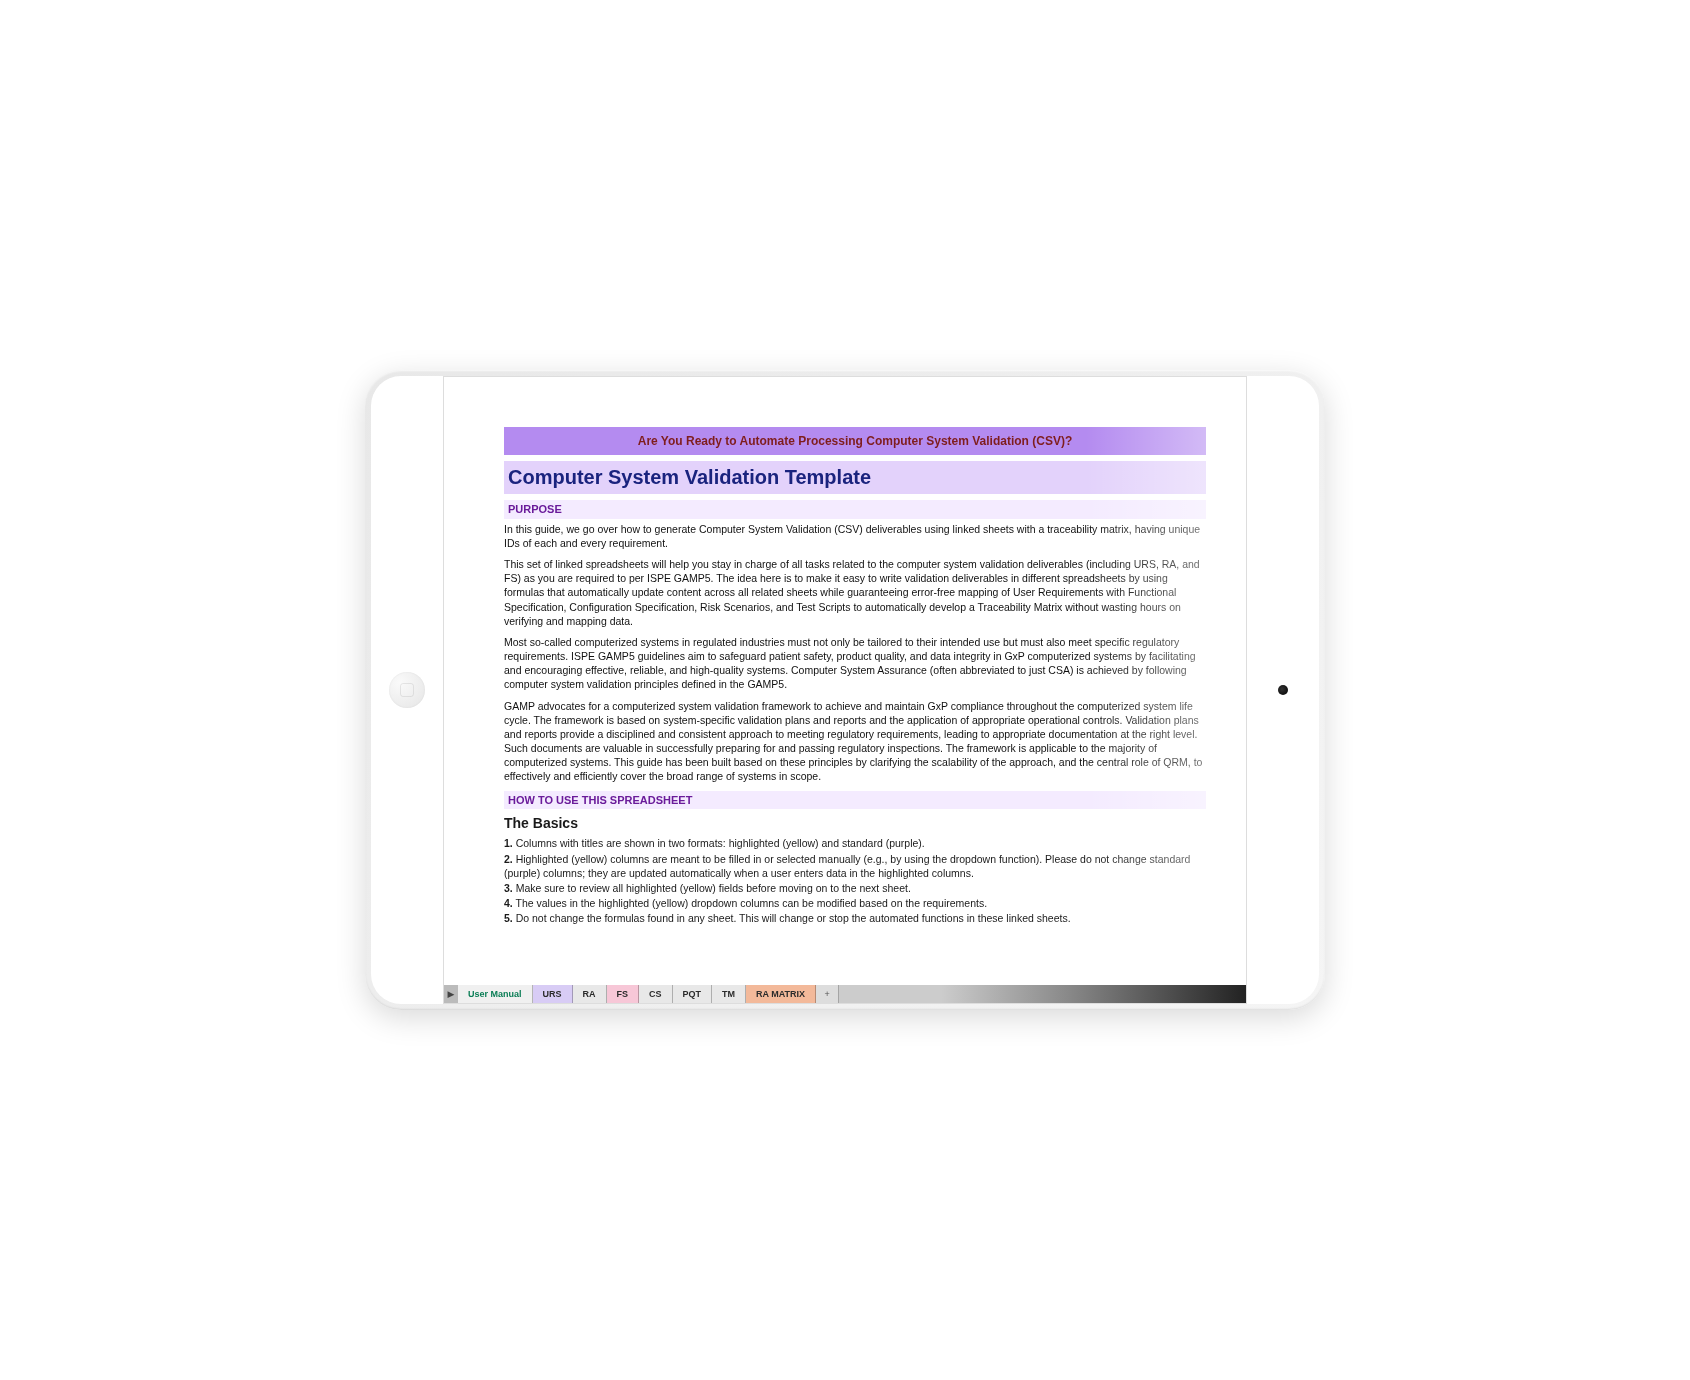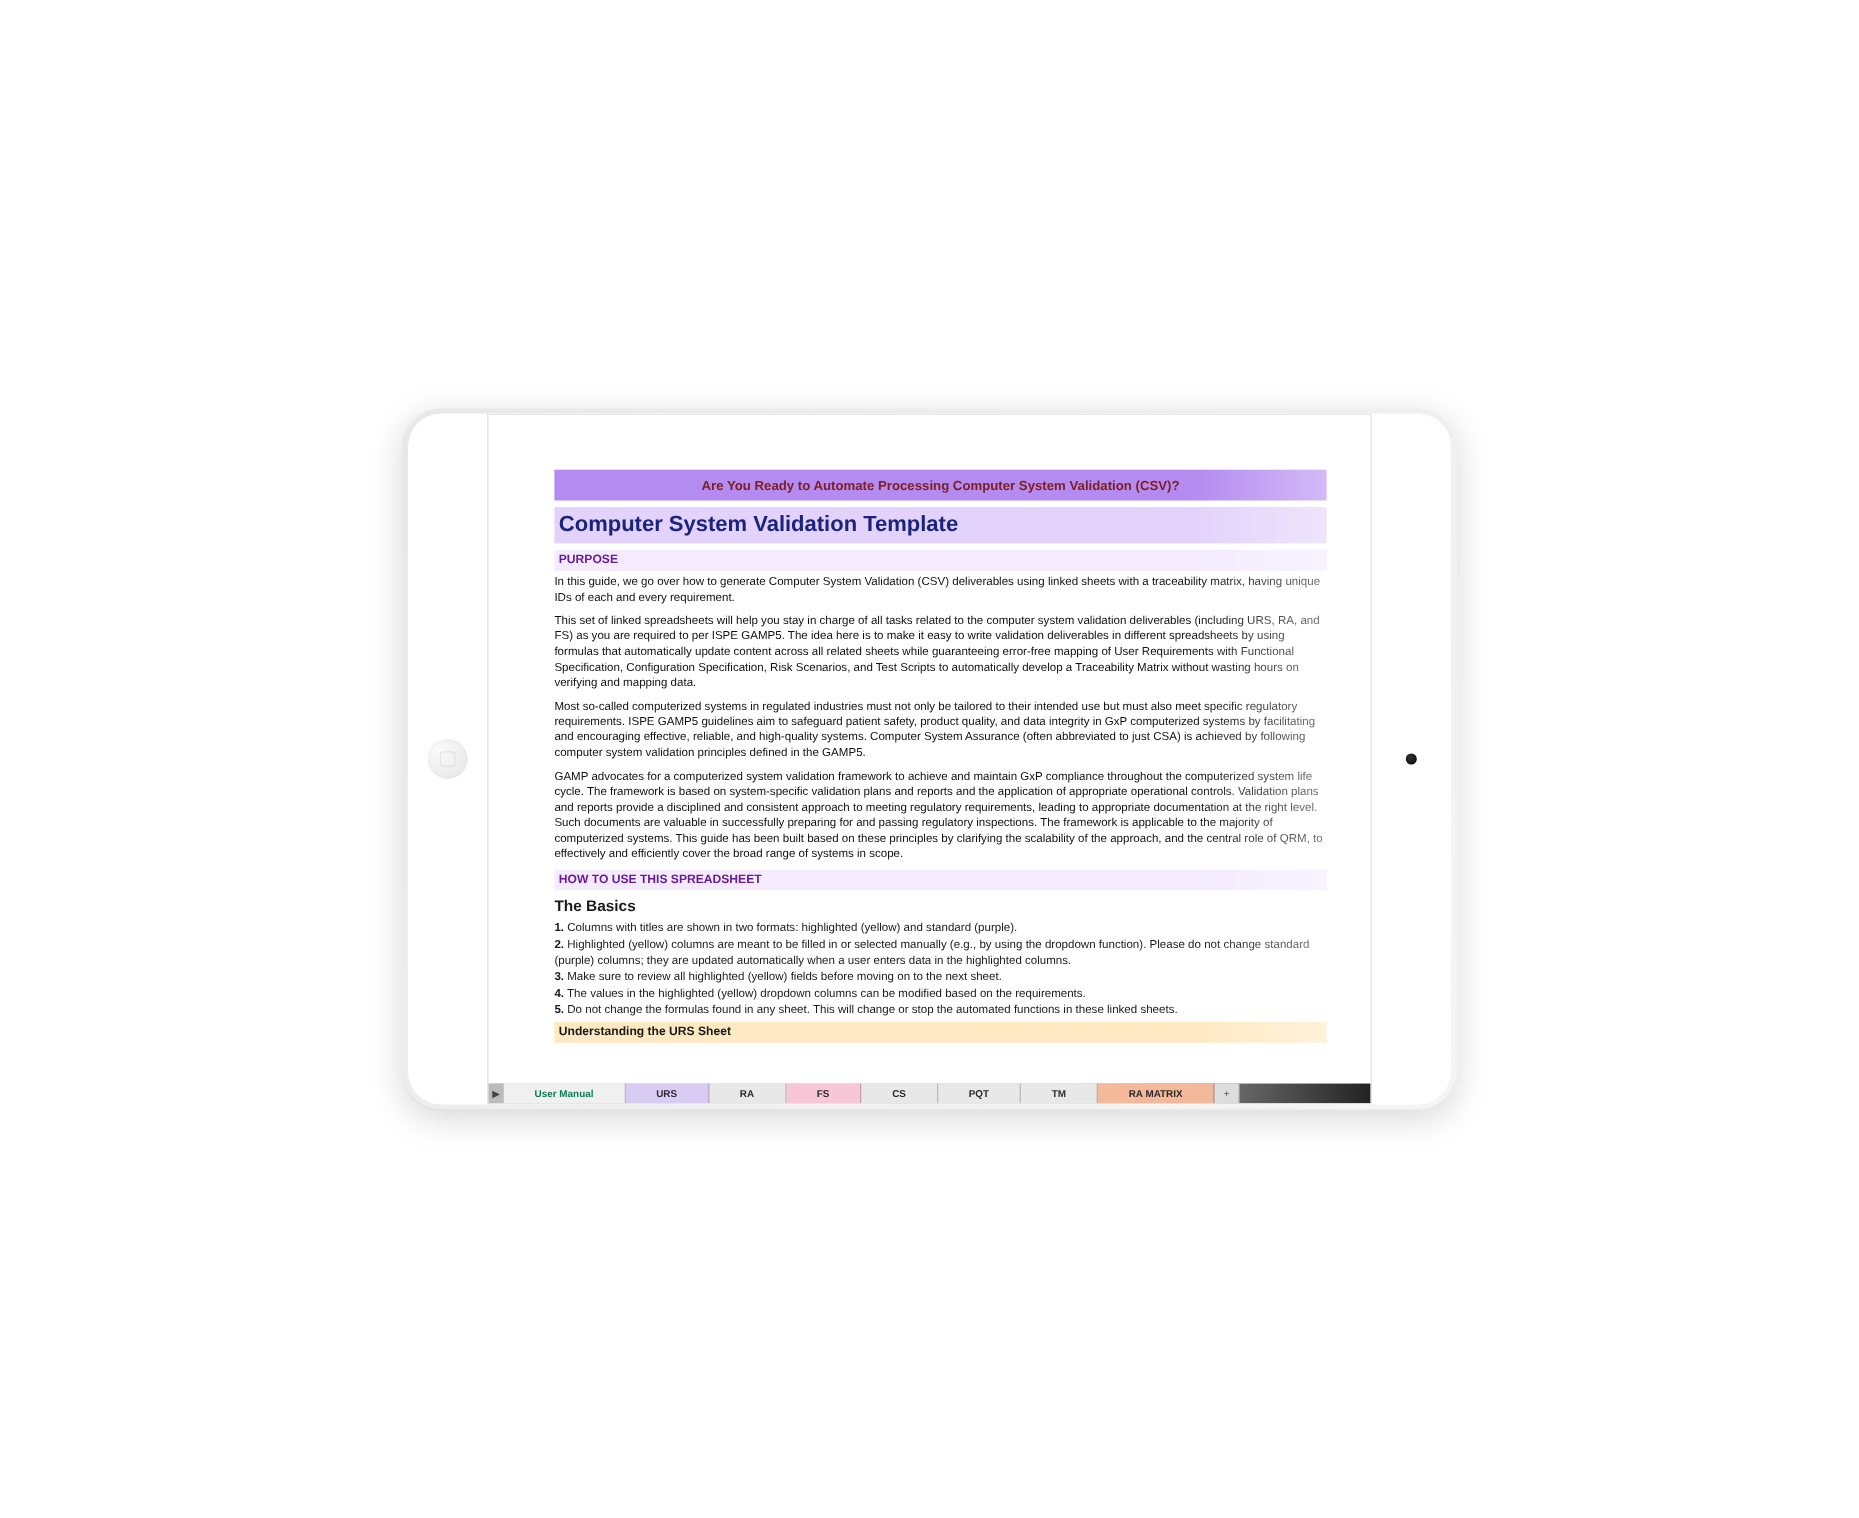--- a/index.html
+++ b/index.html
@@ -157,21 +157,21 @@
     font-size: 9px;
     background: linear-gradient(90deg, #ccc 0%, #ccc 62%, #888 78%, #222 100%);
   }
   .tabs-strip .lead {
     width: 14px;
     background: #bbb;
     display:flex; align-items:center; justify-content:center;
     color:#444;
   }
   .tab {
-    padding: 0 28px;
+    padding: 0 10px;
     display: flex;
     align-items: center;
     justify-content: center;
     border-right: 1px solid rgba(0,0,0,0.25);
     font-weight: bold;
     color:#2b2b2b;
     white-space:nowrap;
   }
   .tab.active { color: #0a7d55; background:#f0f0f0; }
   .tab.urs { background:#d8ccf5; }
@@ -214,21 +214,20 @@
 
           <div class="section-head">HOW TO USE THIS SPREADSHEET</div>
           <div class="sub-head">The Basics</div>
 
           <p class="list-line"><b>1.</b><span> Columns with titles are shown in two formats: highlighted (yellow) and standard (purple).</span></p>
           <p class="list-line"><b>2.</b><span> Highlighted (yellow) columns are meant to be filled in or selected manually (e.g., by using the dropdown function). Please do not change standard (purple) columns; they are updated automatically when a user enters data in the highlighted columns.</span></p>
           <p class="list-line"><b>3.</b><span> Make sure to review all highlighted (yellow) fields before moving on to the next sheet.</span></p>
           <p class="list-line"><b>4.</b><span> The values in the highlighted (yellow) dropdown columns can be modified based on the requirements.</span></p>
           <p class="list-line"><b>5.</b><span> Do not change the formulas found in any sheet. This will change or stop the automated functions in these linked sheets.</span></p>
 
-          <div class="warm-band">Understanding the URS Sheet</div>
         </div>
       </div>
 
       <div class="tabs-strip">
         <div class="lead">▶</div>
         <div class="tab active">User Manual</div>
         <div class="tab urs">URS</div>
         <div class="tab ra">RA</div>
         <div class="tab fs">FS</div>
         <div class="tab cs">CS</div>

